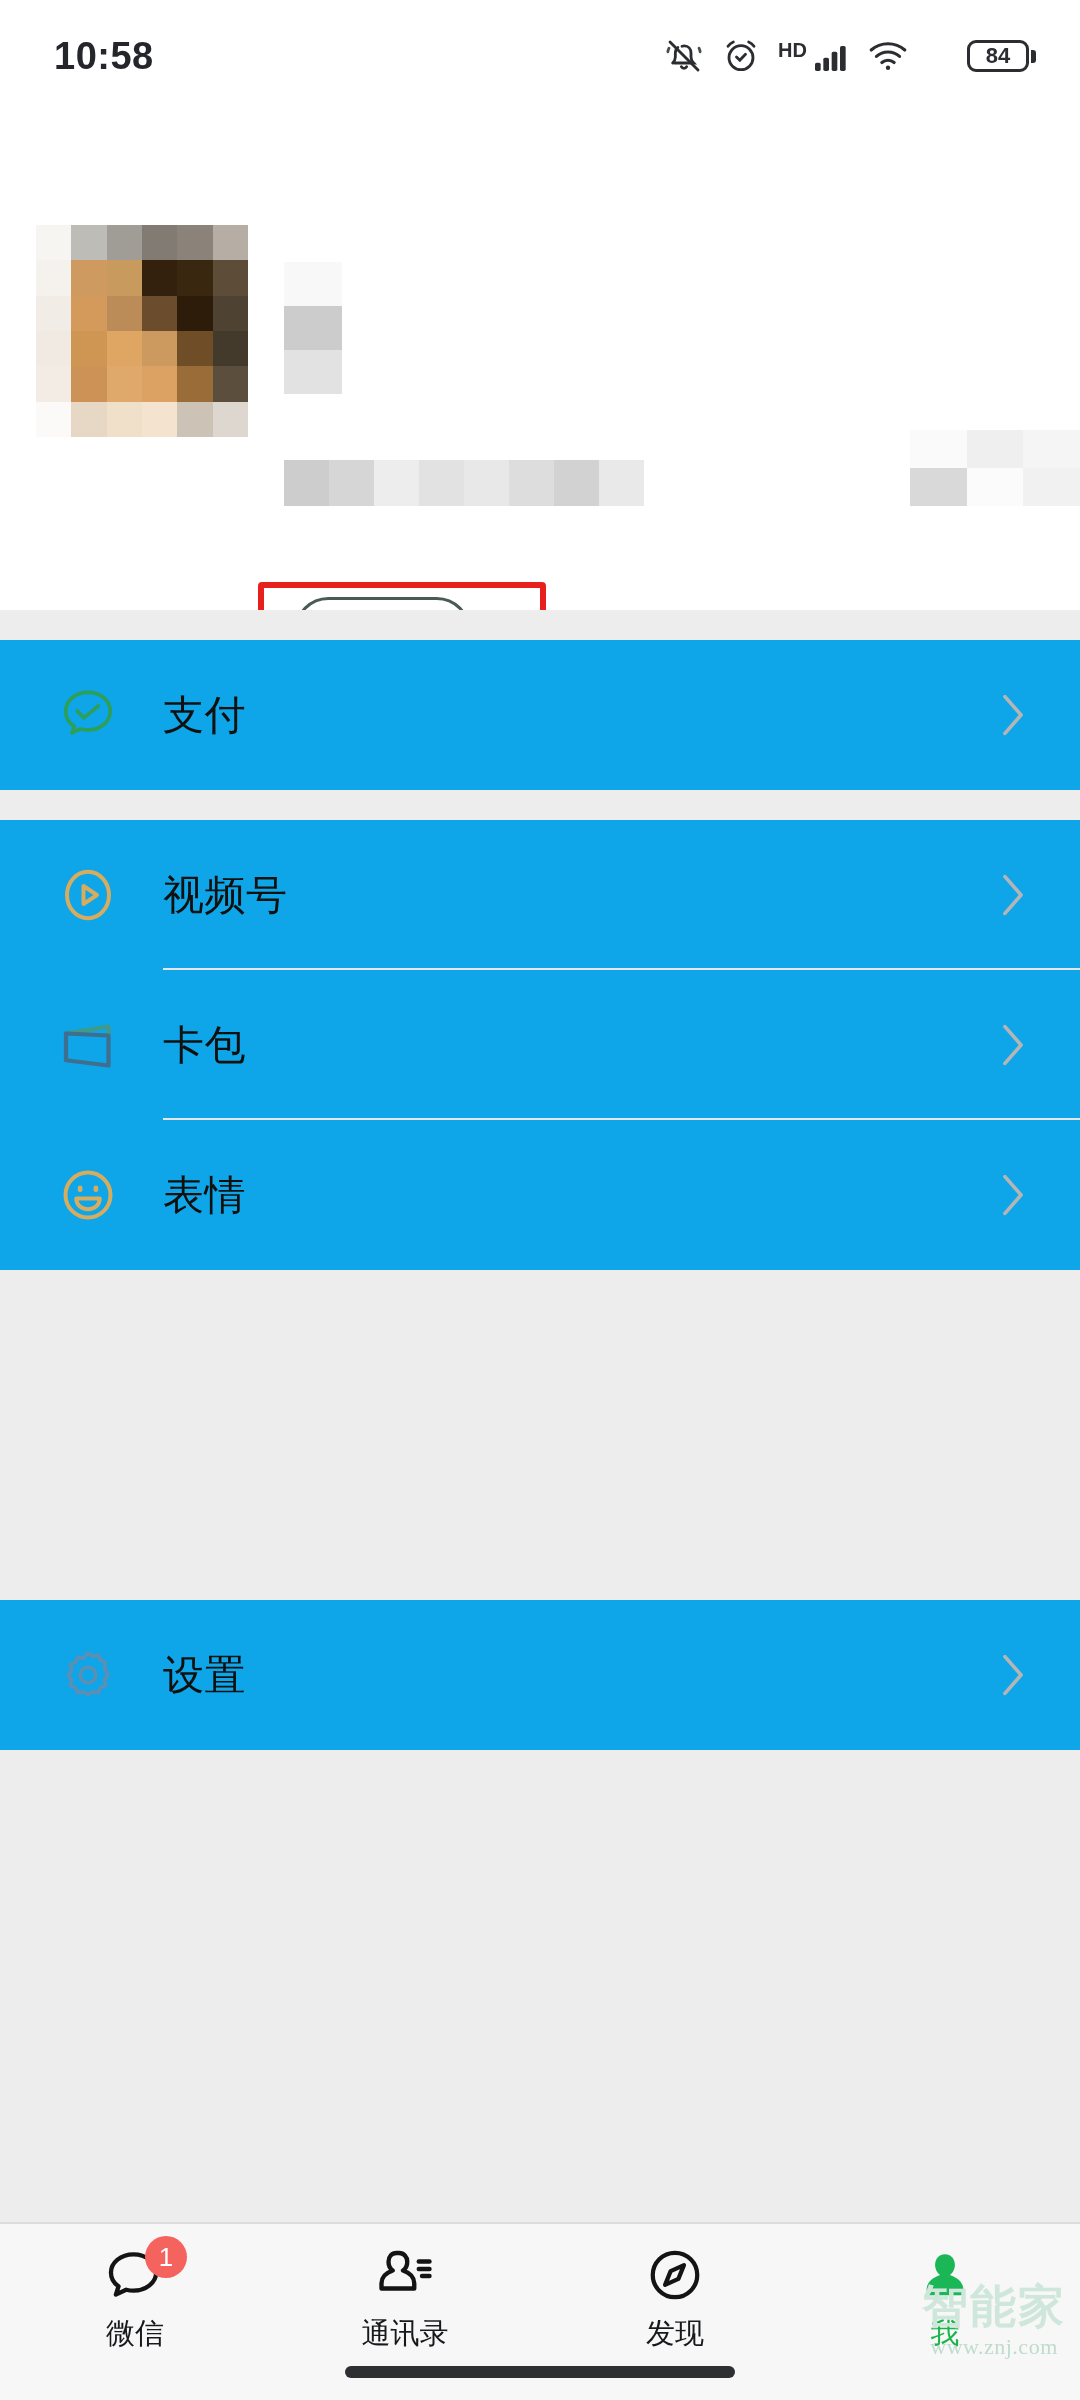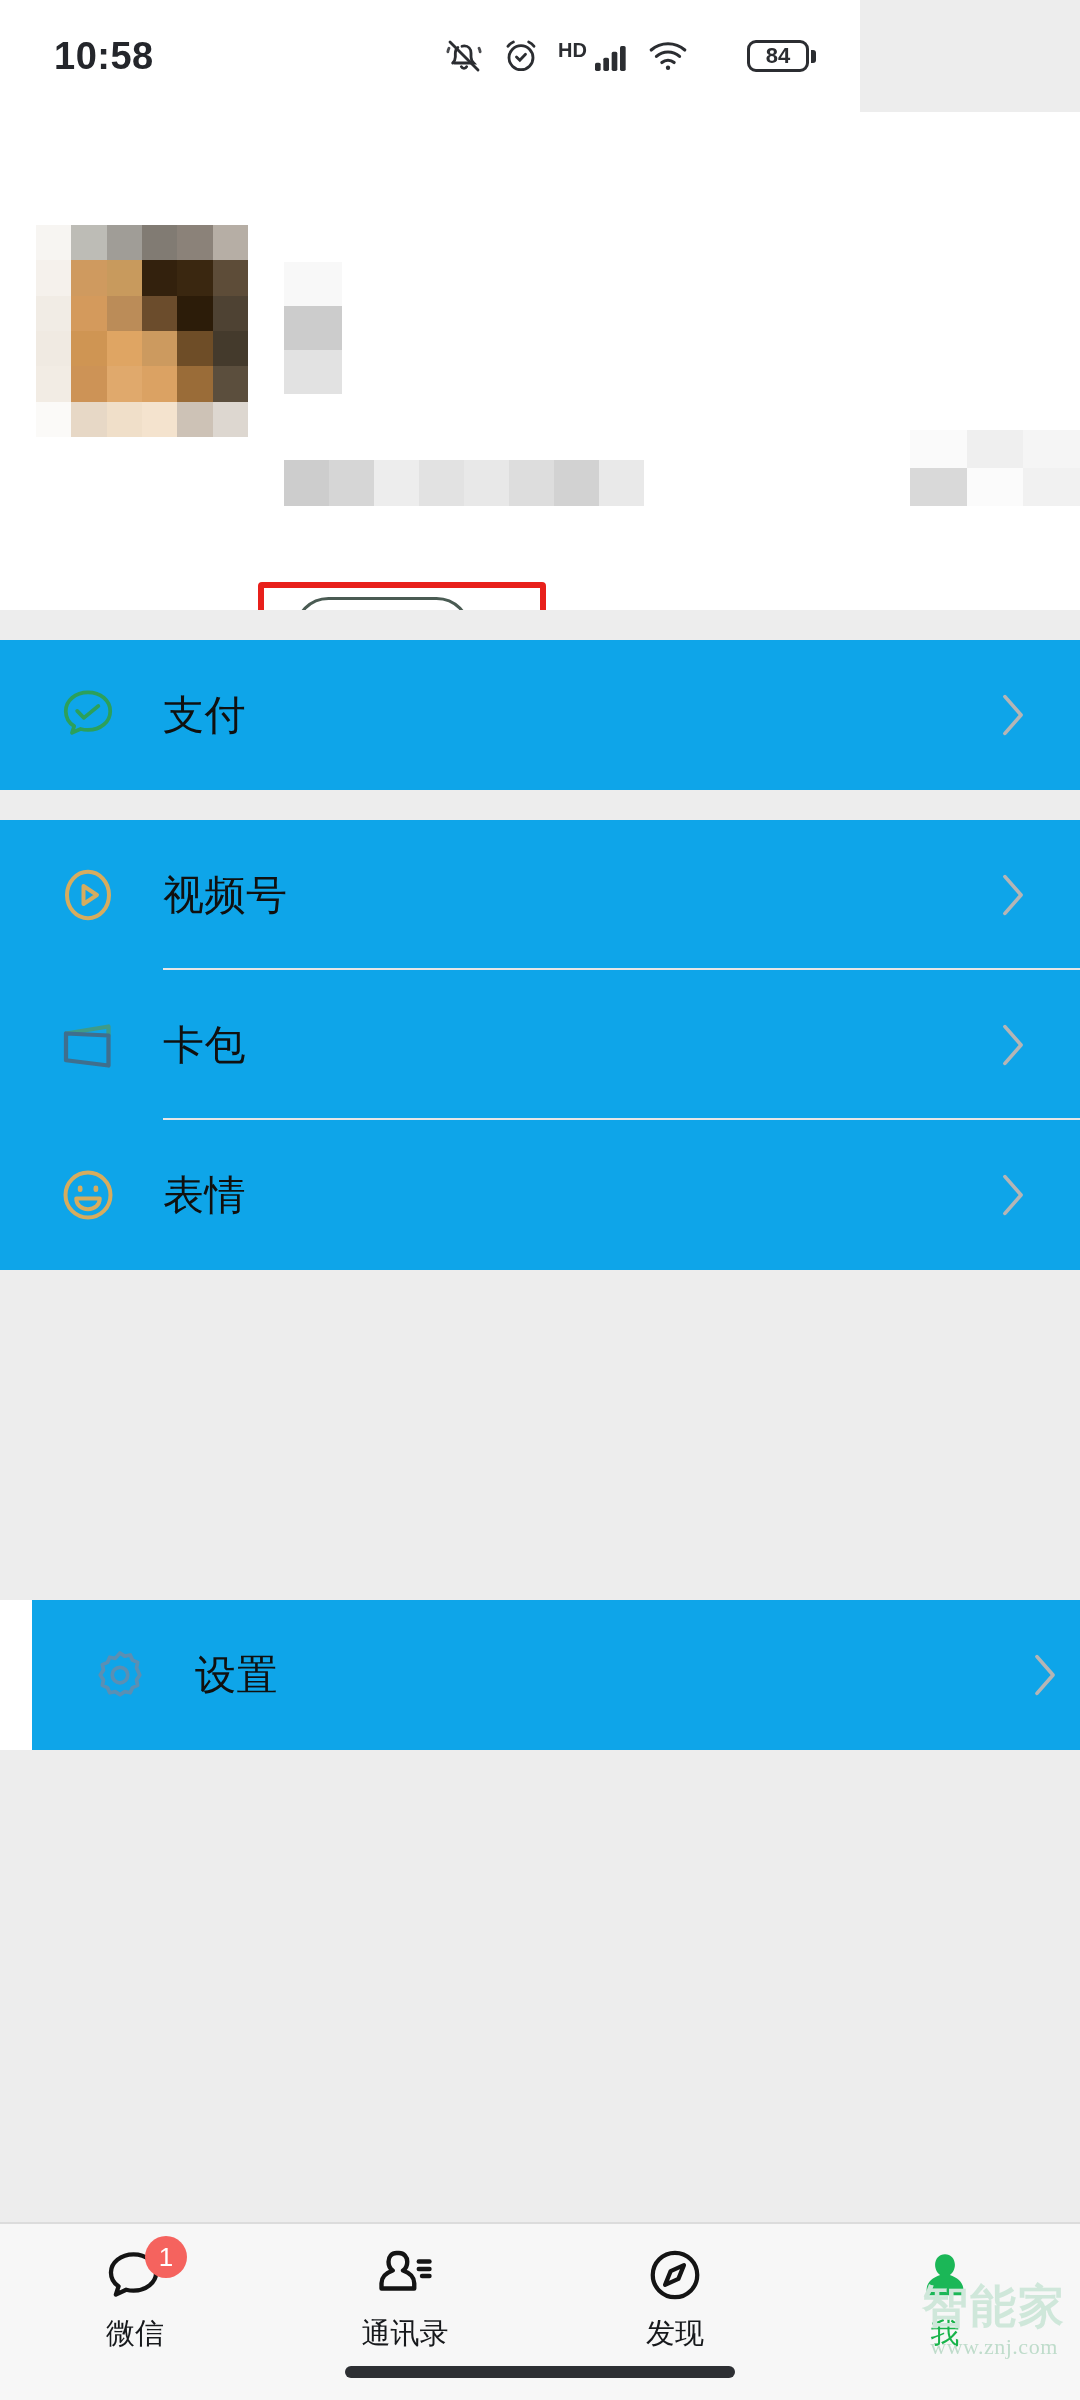--- a/index.html
+++ b/index.html
@@ -12,21 +12,21 @@
   #phone{
     position:relative;
     width:1080px; height:2400px;
     background:#ededed;
     overflow:hidden;
   }
 
   
   .statusbar{
     position:absolute; top:0; left:0;
-    width:860px; height:112px;
+    width:1080px; height:112px;
     background:#ffffff;
     display:flex; align-items:center;
     justify-content:space-between;
     padding:0 44px 0 54px;
   }
   .status-time{
     font-size:38px; font-weight:700; color:#24262b;
     letter-spacing:.5px;
   }
   .status-icons{ display:flex; align-items:center; gap:17px; }
@@ -362,21 +362,21 @@
       </div>
       <div class="label">表情</div>
       <svg class="chev" width="34" height="46" viewBox="0 0 12 20" fill="none" stroke="#b5b5b5" stroke-width="1.6" stroke-linecap="round" stroke-linejoin="round">
         <polyline points="2.5,2 9.5,10 2.5,18"></polyline>
       </svg>
     </div>
   </div>
 
   <div style="position:absolute;top:1570px;left:0;width:1080px;height:30px;background:#ededed;"></div>
 
-  <div style="position:absolute;top:1600px;left:0;padding-left:32px;" class="group">
+  <div style="position:absolute;top:1600px;left:0;" class="group">
     <div class="row">
       <div class="ic">
         <svg width="60" height="60" viewBox="0 0 24 24" fill="none" stroke="#5b8fb3" stroke-width="1.5" stroke-linejoin="round" stroke-linecap="round">
           <path d="M12 2.9l1.9 1.25 2.2-.45.9 2.05 2.05.9-.45 2.2L19.9 11.7l-1.3 1.95.45 2.2-2.05.9-.9 2.05-2.2-.45L12 19.6l-1.9-1.25-2.2.45-.9-2.05-2.05-.9.45-2.2L4.1 11.7l1.3-1.95-.45-2.2 2.05-.9.9-2.05 2.2.45z" transform="translate(0,0.3)"></path>
           <circle cx="12" cy="12" r="3.1"></circle>
         </svg>
       </div>
       <div class="label">设置</div>
       <svg class="chev" width="34" height="46" viewBox="0 0 12 20" fill="none" stroke="#b5b5b5" stroke-width="1.6" stroke-linecap="round" stroke-linejoin="round">
         <polyline points="2.5,2 9.5,10 2.5,18"></polyline>

